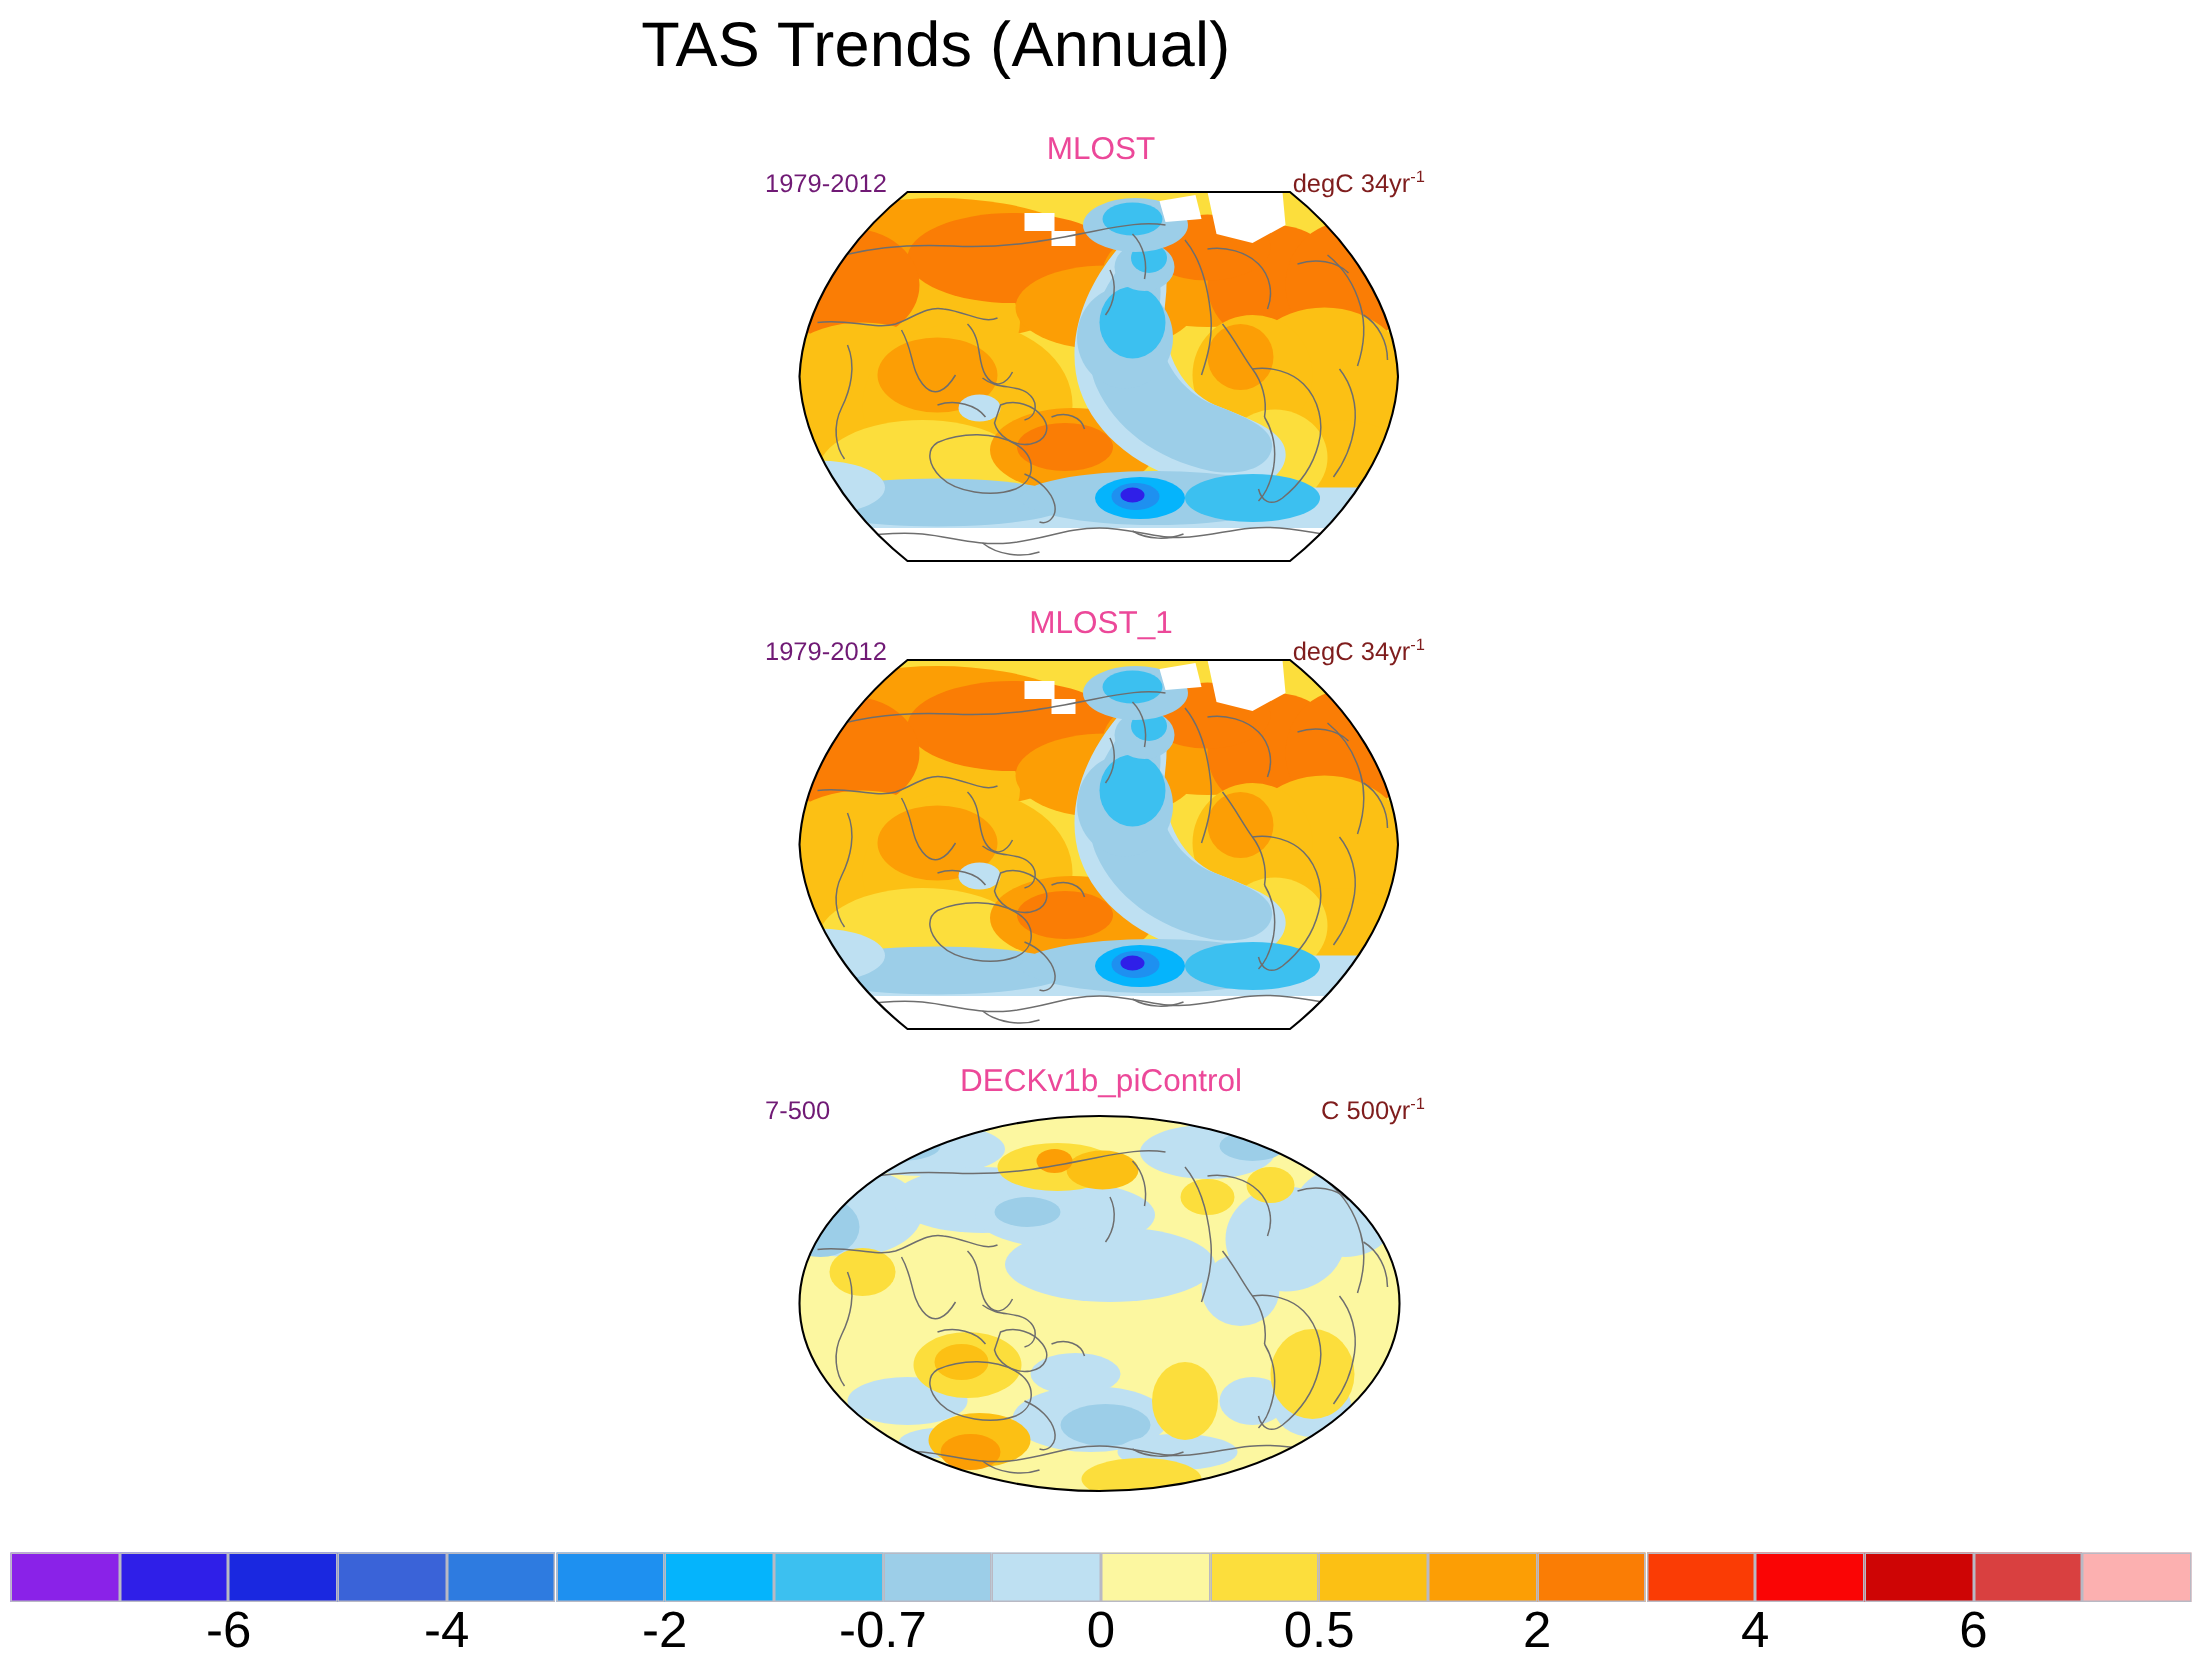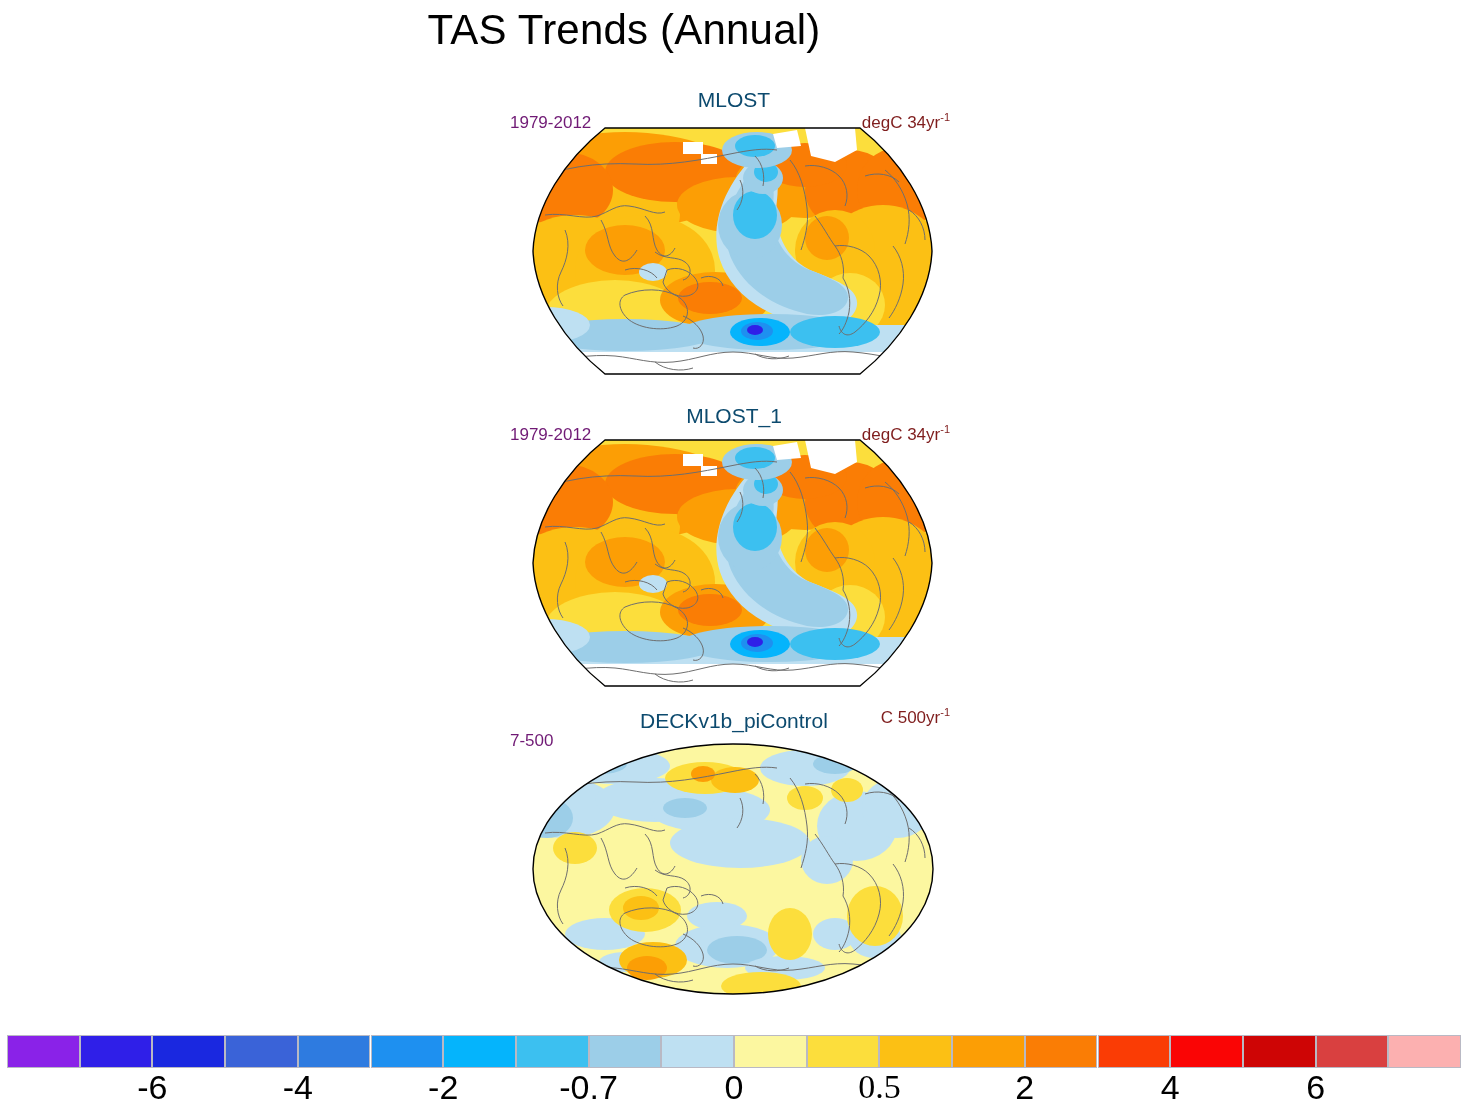--- a/index.html
+++ b/index.html
@@ -16,21 +16,21 @@
   .fig-title{
     position:absolute;top:6px;left:0;width:1248px;
     text-align:center;
     font-size:42px;color:#000;letter-spacing:0.2px;
   }
 
   
   .panel{position:absolute;left:0;width:1468px;}
   .panel-title{
     position:absolute;left:0;width:1468px;text-align:center;
-    font-size:21px;color:#0c4a6e;
+    font-size:21px;color:#ec4899;
   }
   .panel-left-label{
     position:absolute;font-size:17px;color:#701a75;white-space:nowrap;
   }
   .panel-right-label{
     position:absolute;font-size:17px;color:#7f1d1d;white-space:nowrap;
     text-align:right;
   }
   .panel-right-label sup, .sup{
     font-size:11px;vertical-align:super;line-height:0;
@@ -211,21 +211,21 @@
           <path d="M 250 234 C 260 240 274 240 284 236"></path>
         </g>
         <path d="M 100 8 L 355 8 C 395 40 425 85 427 131 C 425 177 395 222 355 254 L 100 254 C 60 222 30 177 28 131 C 30 85 60 40 100 8 Z" fill="none" stroke="#000000" stroke-width="1.4"></path>
       </svg>
     </div>
   </div>
 
   <div class="panel" style="top:0;">
     <div class="panel-title" style="top:709px;">DECKv1b_piControl</div>
     <div class="panel-left-label" style="top:731px;left:510px;">7-500</div>
-    <div class="panel-right-label" style="top:708px;left:700px;width:250px;">
+    <div class="panel-right-label" style="top:731px;left:700px;width:250px;">
       <span>C 500yr</span><span class="sup">-1</span>
     </div>
     <div class="map-wrap" style="top:738px;left:505px;">
       <svg width="455" height="262" viewBox="0 0 455 262">
         <defs>
           <clipPath id="clipB">
             <ellipse cx="228" cy="131" rx="200" ry="125"></ellipse>
           </clipPath>
         </defs>
         <g clip-path="url(#clipB)">
@@ -320,19 +320,19 @@
       <div class="cb-swatch" style="left: 1242.9px; width: 72.7px; background: rgb(206, 5, 5);"></div>
       <div class="cb-swatch" style="left: 1315.6px; width: 72.7px; background: rgb(217, 64, 64);"></div>
       <div class="cb-swatch" style="left: 1388.3px; width: 72.7px; background: rgb(252, 176, 176);"></div>
     </div>
   <div id="cb-labels">
       <div class="cb-label" style="left: 152.4px;">-6</div>
       <div class="cb-label" style="left: 297.8px;">-4</div>
       <div class="cb-label" style="left: 443.2px;">-2</div>
       <div class="cb-label" style="left: 588.6px;">-0.7</div>
       <div class="cb-label" style="left: 734px;">0</div>
-      <div class="cb-label" style="left: 879.4px; font-family: Liberation Serif, serif;">0.5</div>
+      <div class="cb-label" style="left: 879.4px;">0.5</div>
       <div class="cb-label" style="left: 1024.8px;">2</div>
       <div class="cb-label" style="left: 1170.2px;">4</div>
       <div class="cb-label" style="left: 1315.6px;">6</div>
     </div>
 
 </div>
 
 </body></html>

